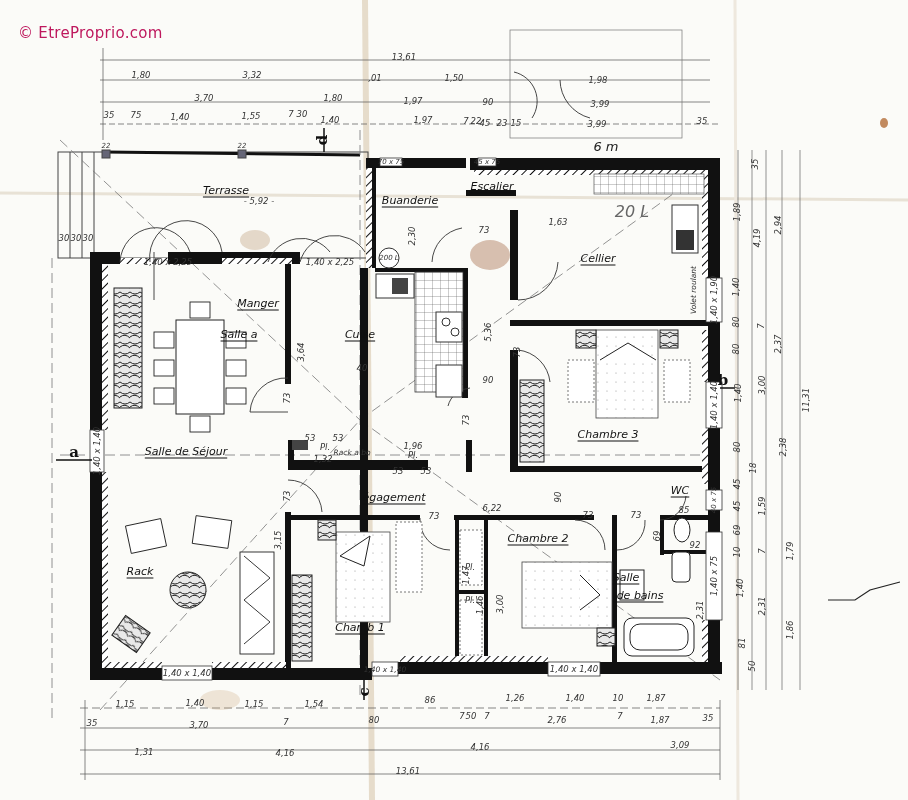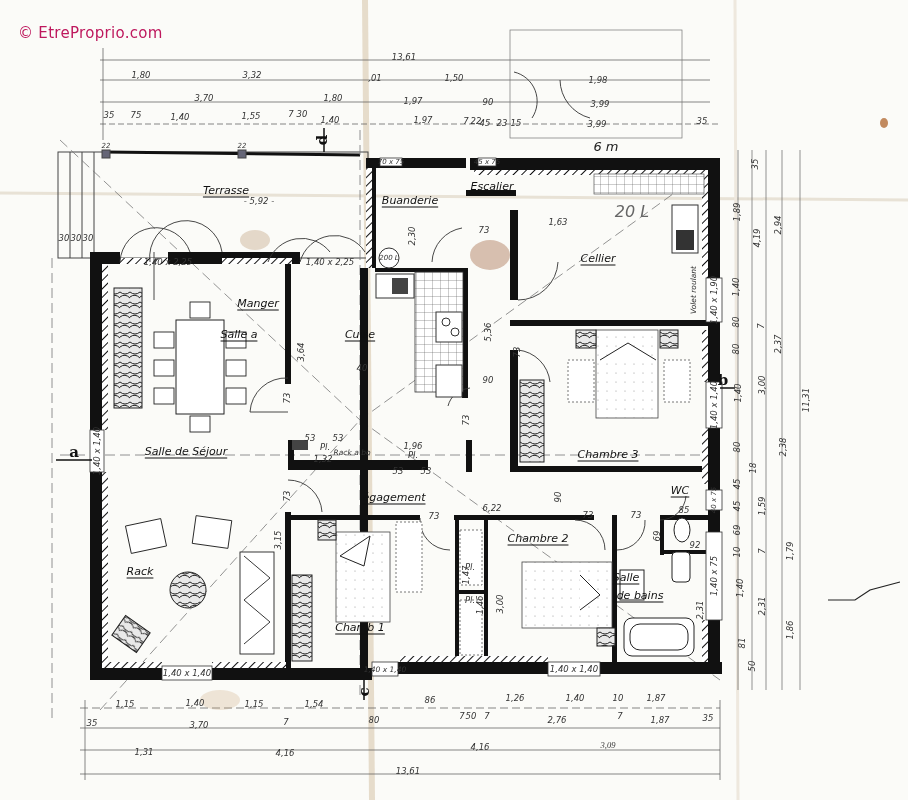--- a/index.html
+++ b/index.html
@@ -303,21 +303,21 @@
 <div class="stain" style="left:200px;top:690px;width:40px;height:20px;background:rgba(200,160,110,0.25);"></div>
 
 <div class="room" style="left:226px;top:190px;">Terrasse</div>
 <div class="lbl dim" style="left:253px;top:201px;margin-left:6px;">- 5,92 -</div>
 <div class="room" style="left:239px;top:286px;margin-top:48px;">Salle a</div>
 <div class="room" style="left:258px;top:303px;">Manger</div>
 <div class="room" style="left:360px;top:334px;">Cuise</div>
 <div class="room" style="left:410px;top:200px;text-align:right;">Buanderie</div>
 <div class="room" style="left:492px;top:186px;">Escalier</div>
 <div class="room" style="left:598px;top:258px;">Cellier</div>
-<div class="room" style="left:608px;top:434px;margin-top:20px;">Chambre  3</div>
+<div class="room" style="left:608px;top:434px;">Chambre  3</div>
 <div class="room" style="left:186px;top:451px;">Salle  de  Séjour</div>
 <div class="room" style="left:394px;top:497px;">égagement</div>
 <div class="room" style="left:538px;top:538px;">Chambre  2</div>
 <div class="room" style="left:680px;top:490px;">WC</div>
 <div class="room" style="left:626px;top:577px;">Salle</div>
 <div class="room" style="left:640px;top:595px;">de  bains</div>
 <div class="room" style="left:140px;top:571px;">Rack</div>
 <div class="room" style="left:360px;top:627px;">Chamb  1</div>
 
 <div class="sect" style="left:74px;top:452px;">a</div>
@@ -427,21 +427,21 @@
 <div class="lbl dim" style="left:462px;top:716px;">7</div>
 <div class="lbl dim" style="left:471px;top:716px;">50</div>
 <div class="lbl dim" style="left:487px;top:716px;">7</div>
 <div class="lbl dim" style="left:557px;top:720px;">2,76</div>
 <div class="lbl dim" style="left:620px;top:716px;">7</div>
 <div class="lbl dim" style="left:660px;top:720px;">1,87</div>
 <div class="lbl dim" style="left:708px;top:718px;">35</div>
 <div class="lbl dim" style="left:144px;top:752px;">1,31</div>
 <div class="lbl dim" style="left:285px;top:753px;">4,16</div>
 <div class="lbl dim" style="left:480px;top:747px;">4,16</div>
-<div class="lbl dim" style="left:608px;top:745px;font-family:Liberation Serif, serif;">3,09</div>
+<div class="lbl dim" style="left:680px;top:745px;">3,09</div>
 <div class="lbl dim" style="left:408px;top:771px;">13,61</div>
 
 <div class="lbl dim vert" style="left:755px;top:164px;">35</div>
 <div class="lbl dim vert" style="left:737px;top:212px;">1,89</div>
 <div class="lbl dim vert" style="left:757px;top:238px;">4,19</div>
 <div class="lbl dim vert" style="left:778px;top:225px;">2,94</div>
 <div class="lbl dim vert" style="left:736px;top:287px;">1,40</div>
 <div class="lbl dim vert" style="left:736px;top:322px;">80</div>
 <div class="lbl dim vert" style="left:761px;top:326px;">7</div>
 <div class="lbl dim vert" style="left:736px;top:349px;">80</div>

